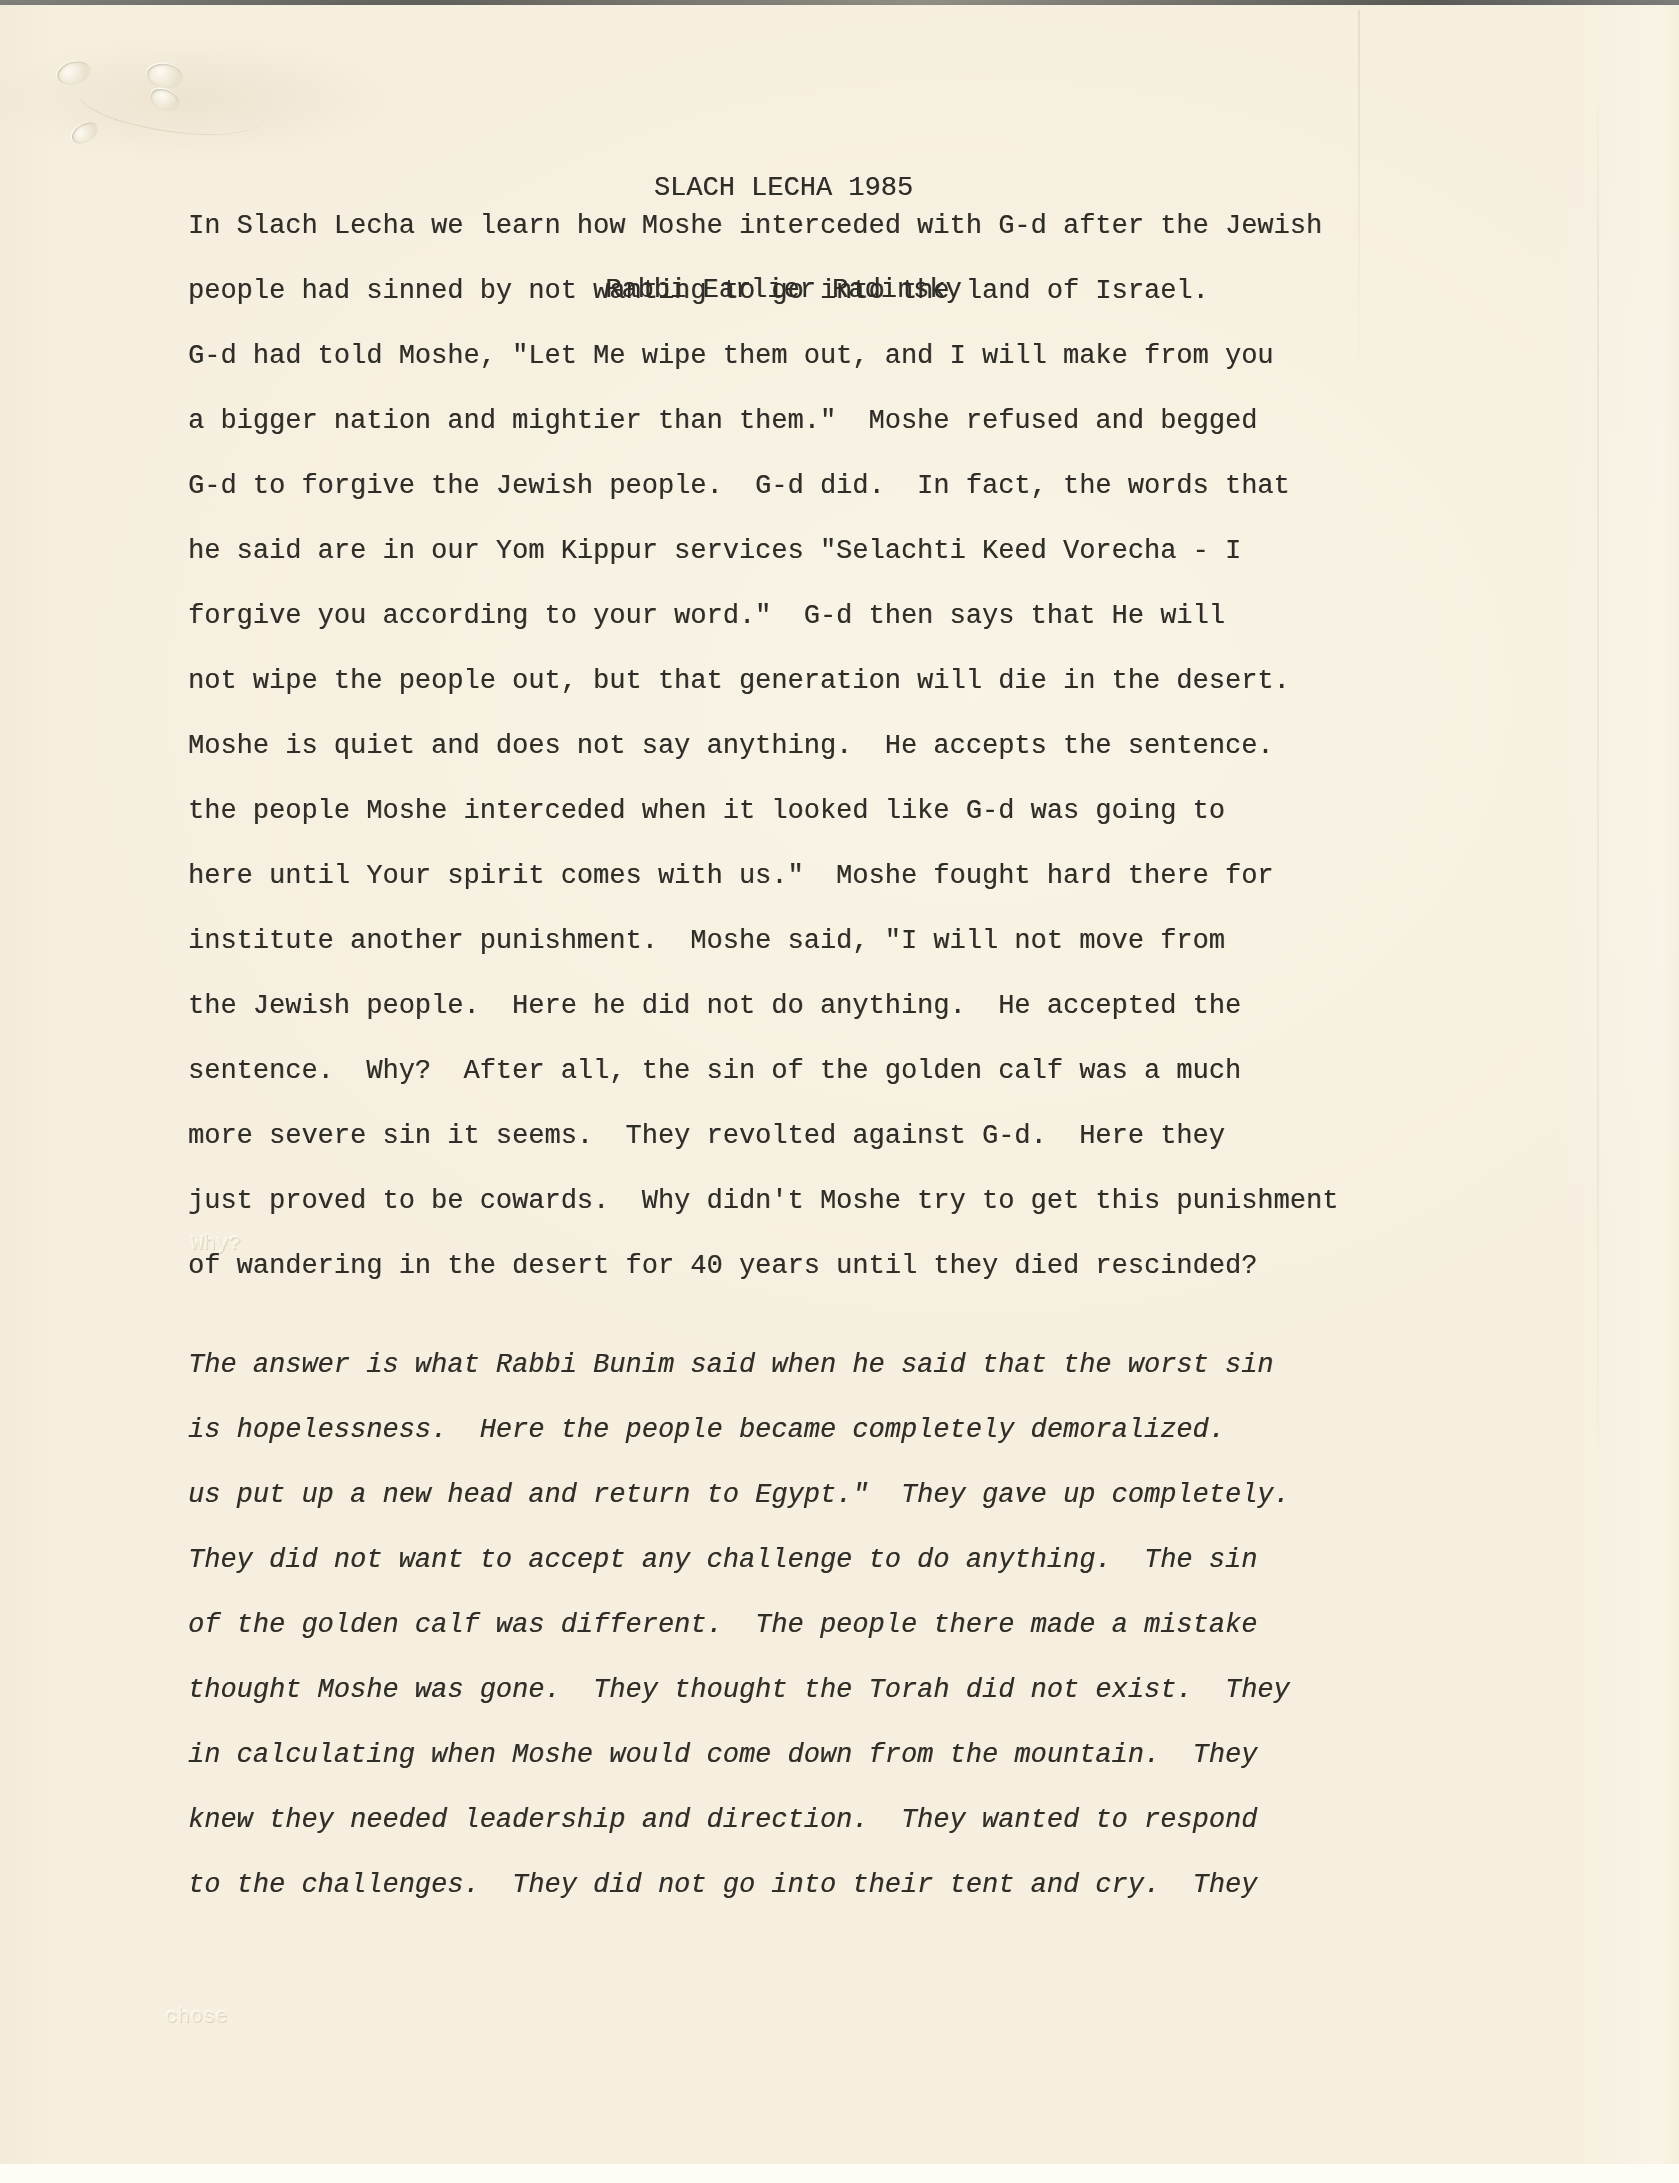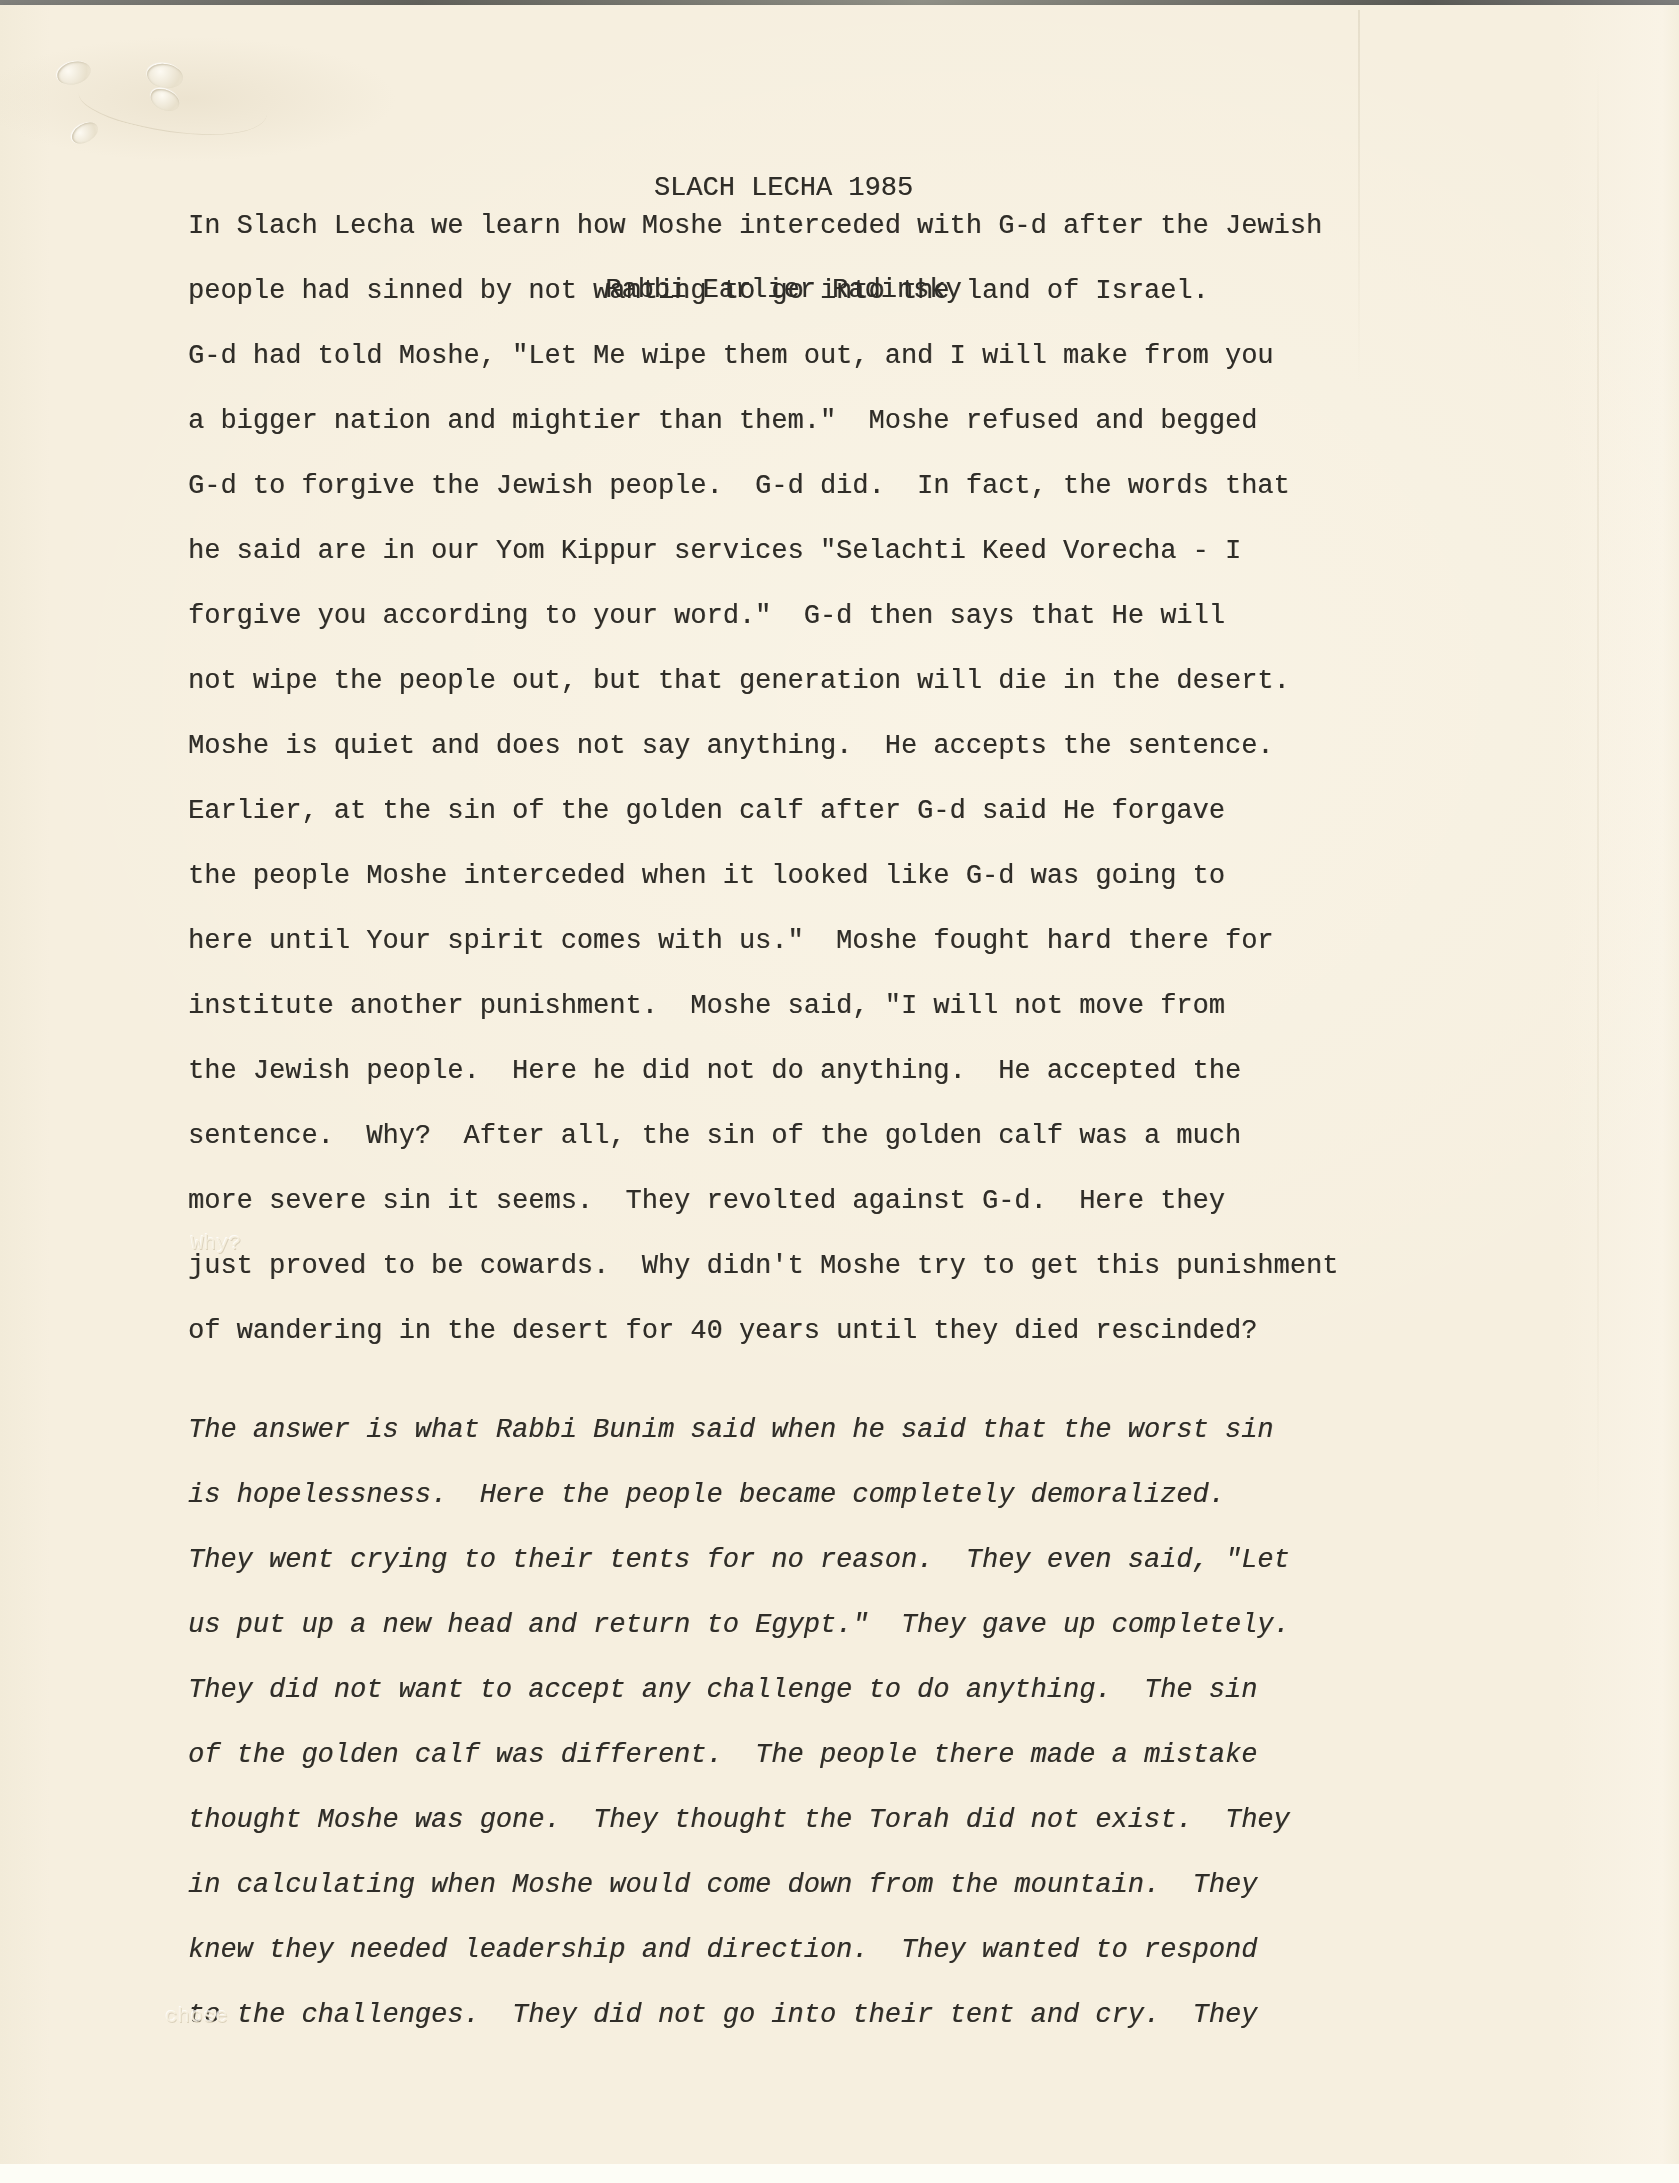--- a/index.html
+++ b/index.html
@@ -106,34 +106,32 @@
         <div class="para">
           <div class="line">In Slach Lecha we learn how Moshe interceded with G-d after the Jewish</div>
           <div class="line">people had sinned by not wanting to go into the land of Israel.</div>
           <div class="line">G-d had told Moshe, "Let Me wipe them out, and I will make from you</div>
           <div class="line">a bigger nation and mightier than them."  Moshe refused and begged</div>
           <div class="line">G-d to forgive the Jewish people.  G-d did.  In fact, the words that</div>
           <div class="line">he said are in our Yom Kippur services "Selachti Keed Vorecha - I</div>
           <div class="line">forgive you according to your word."  G-d then says that He will</div>
           <div class="line">not wipe the people out, but that generation will die in the desert.</div>
           <div class="line">Moshe is quiet and does not say anything.  He accepts the sentence.</div>
-          <div class="line">Earlier, at the sin of the golden calf after G-d said He forgave</div>
           <div class="line">the people Moshe interceded when it looked like G-d was going to</div>
           <div class="line">here until Your spirit comes with us."  Moshe fought hard there for</div>
           <div class="line">institute another punishment.  Moshe said, "I will not move from</div>
           <div class="line">the Jewish people.  Here he did not do anything.  He accepted the</div>
           <div class="line">sentence.  Why?  After all, the sin of the golden calf was a much</div>
           <div class="line">more severe sin it seems.  They revolted against G-d.  Here they</div>
           <div class="line">just proved to be cowards.  Why didn't Moshe try to get this punishment</div>
           <div class="line">of wandering in the desert for 40 years until they died rescinded?</div>
         </div>
         <div class="para">
           <div class="line">The answer is what Rabbi Bunim said when he said that the worst sin</div>
           <div class="line">is hopelessness.  Here the people became completely demoralized.</div>
-          <div class="line">They went crying to their tents for no reason.  They even said, "Let</div>
           <div class="line">us put up a new head and return to Egypt."  They gave up completely.</div>
           <div class="line">They did not want to accept any challenge to do anything.  The sin</div>
           <div class="line">of the golden calf was different.  The people there made a mistake</div>
           <div class="line">thought Moshe was gone.  They thought the Torah did not exist.  They</div>
           <div class="line">in calculating when Moshe would come down from the mountain.  They</div>
           <div class="line">knew they needed leadership and direction.  They wanted to respond</div>
           <div class="line">to the challenges.  They did not go into their tent and cry.  They</div>
         </div>
       </div>
 

